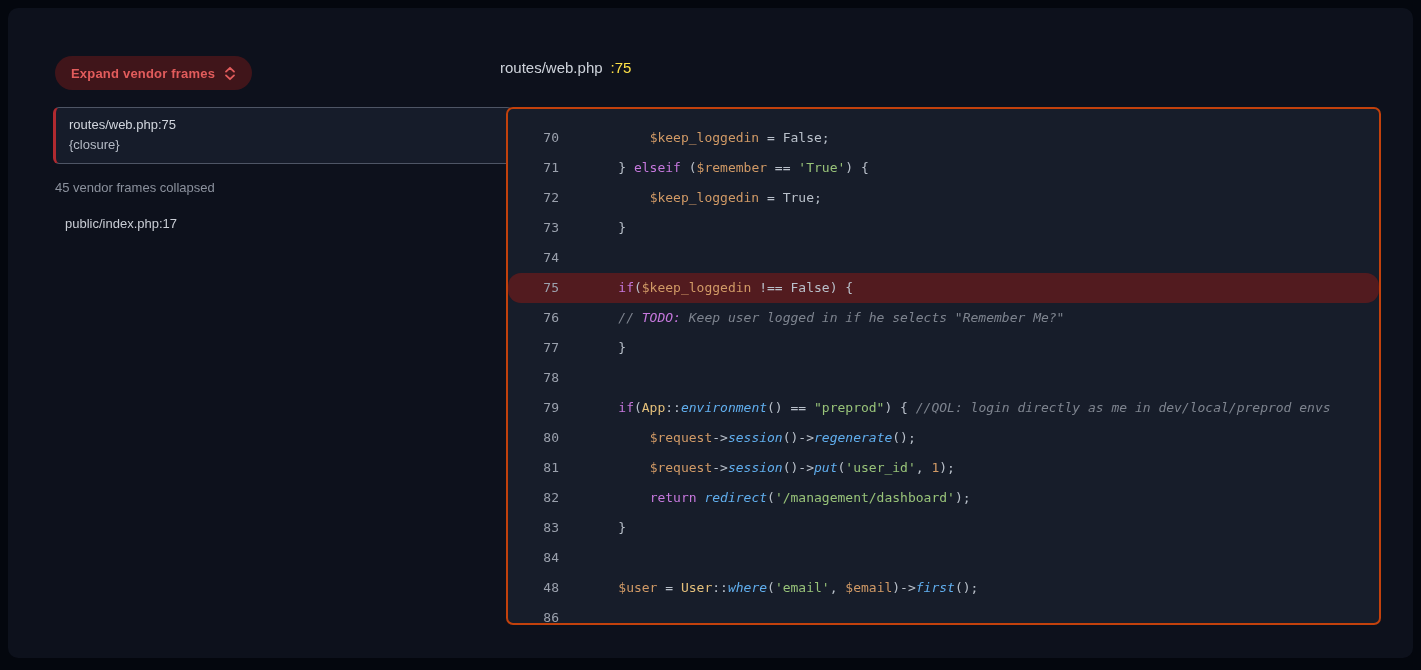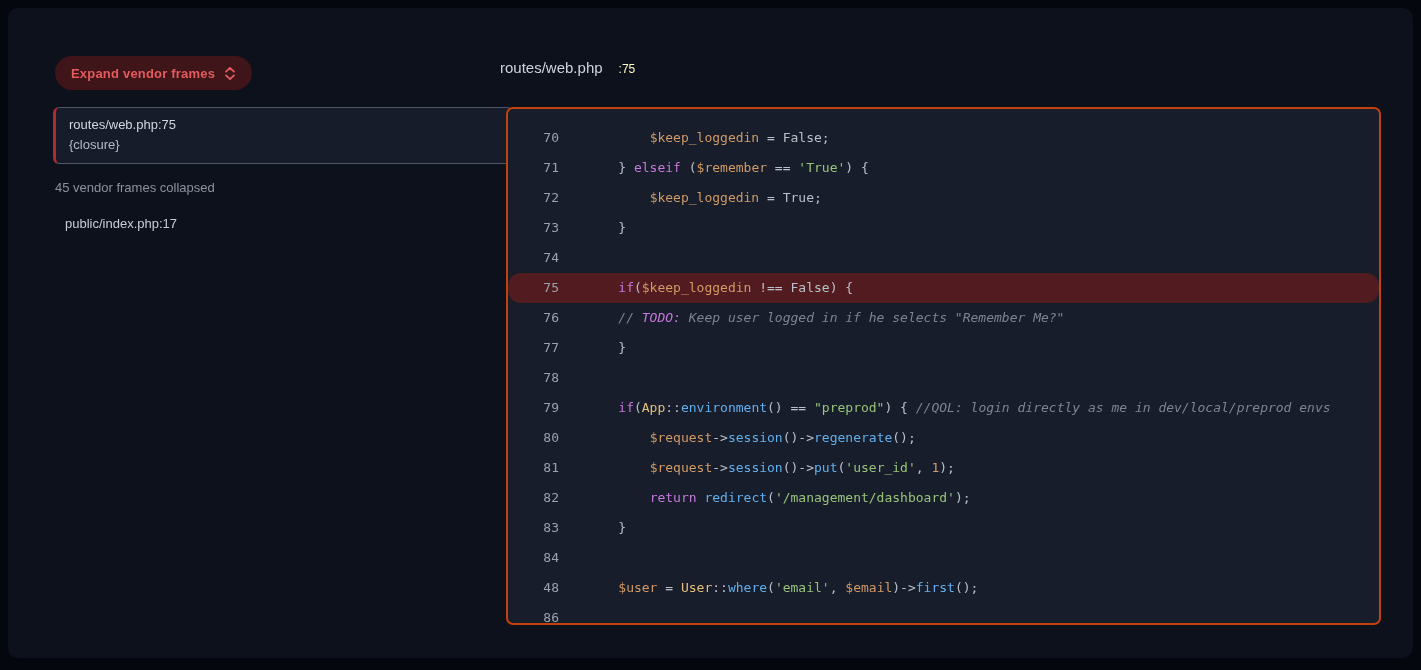--- a/index.html
+++ b/index.html
@@ -56,21 +56,21 @@
     font-size: 13px; color: #c9cdd5;
     cursor: pointer;
   }
 
   
   .code-header {
     position: absolute; left: 500px; top: 59px;
     display: flex; align-items: baseline;
   }
   .code-header .file-path { font-size: 15px; color: #ced3db; }
-  .code-header .file-line { font-size: 12px; color: #fef9c3; margin-left: 16px; }
+  .code-header .file-line { font-size: 15px; color: #fde047; margin-left: 8px; }
 
   .code-panel {
     position: absolute; left: 506px; top: 107px;
     width: 875px; height: 518px;
     background: #171d2a;
     border: 2px solid #c2410c;
     border-radius: 7px;
     padding-top: 14px;
     overflow: hidden;
   }
@@ -86,21 +86,21 @@
     text-align: right;
     color: #9ba1ad;
     user-select: none;
   }
   .code-text { padding-left: 28px; white-space: pre; }
 
   .tok-plain    { color: var(--tok-plain); }
   .tok-variable { color: var(--tok-variable); }
   .tok-keyword  { color: var(--tok-keyword); }
   .tok-string   { color: var(--tok-string); }
-  .tok-function { color: var(--tok-function); }
+  .tok-function { color: var(--tok-function); font-style: italic; }
   .tok-class    { color: var(--tok-class); }
   .tok-number   { color: var(--tok-number); }
   .tok-comment  { color: var(--tok-comment); font-style: italic; }
   .tok-todo     { color: var(--tok-todo); font-style: italic; }
 </style>
 </head>
 <body>
 
 <div class="app-panel"></div>
 

